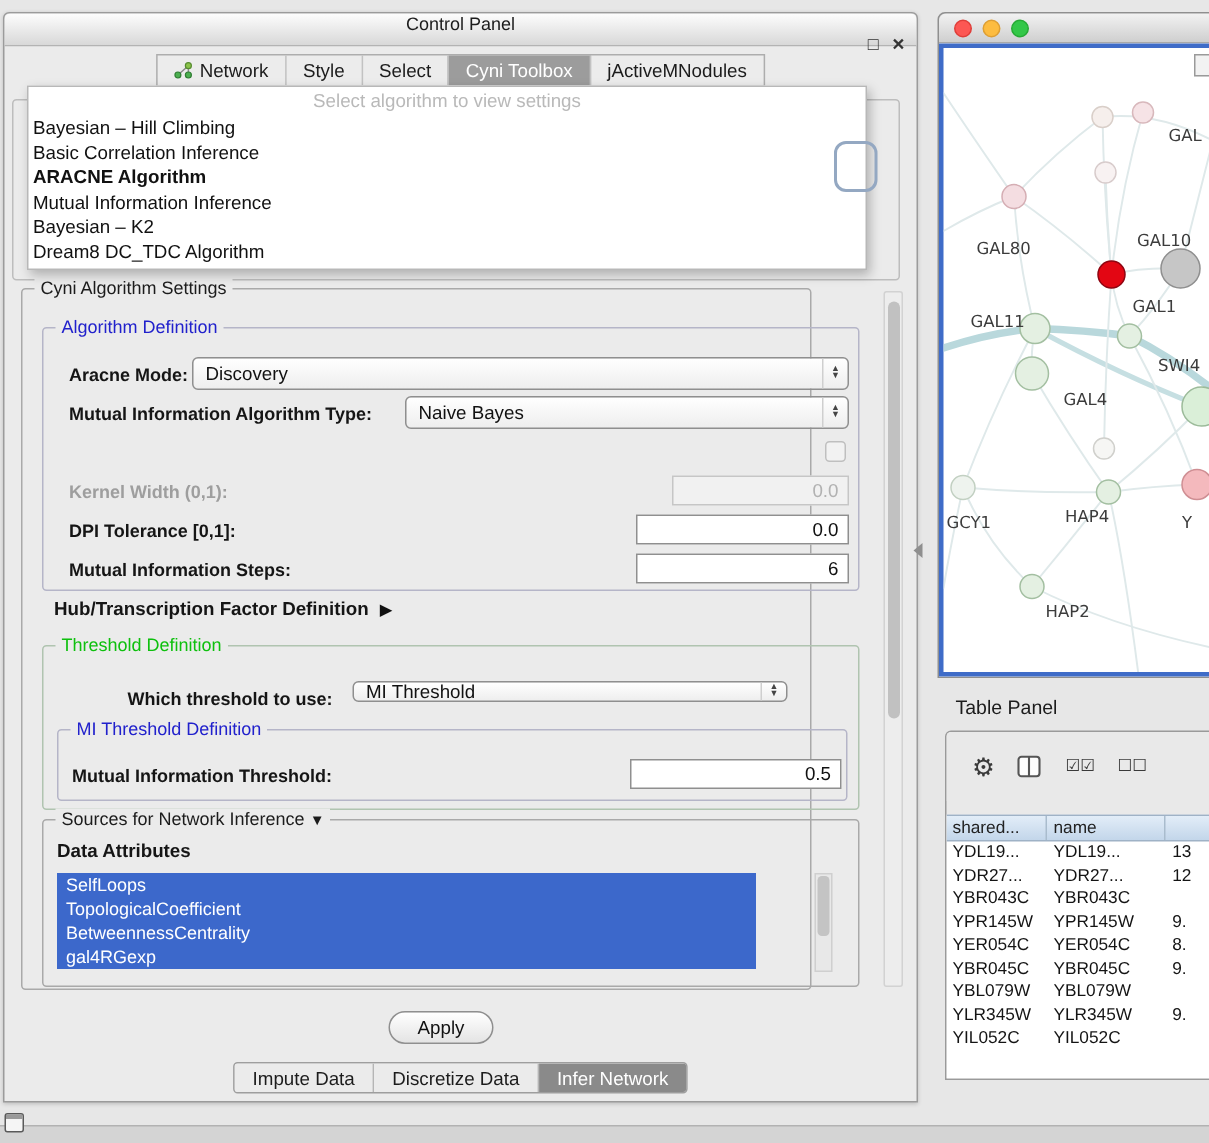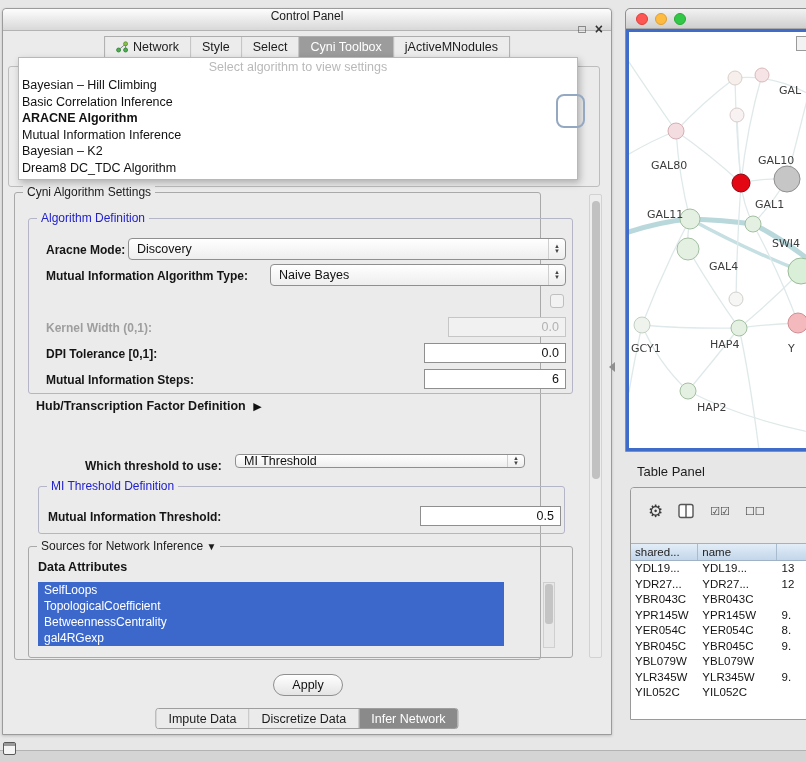--- a/index.html
+++ b/index.html
@@ -63,21 +63,21 @@
   .attr-list { position:absolute; left:35px; top:573px; width:466px; z-index:3; }
   .attr-item { height:16px; line-height:16px; background:#3c68cb; color:#fff; font-size:12px; padding-left:6px; }
   .list-scroll { position:absolute; left:540px; top:573px; width:12px; height:66px; background:#e8e8e8;
         border:1px solid #cfcfcf; z-index:3; }
   .list-scroll .thumb { position:absolute; left:1px; top:1px; width:8px; height:40px; background:#c4c4c4; border-radius:3px; }
 
   .v-scroll { position:absolute; left:586px; top:185px; width:13px; height:464px; background:#ededed;
         border:1px solid #d2d2d2; border-radius:2px; z-index:2; }
   .v-scroll .thumb { position:absolute; left:1.5px; top:6px; width:8px; height:278px; background:#c1c1c1; border-radius:4px; }
 
-  .apply-btn { position:absolute; left:270px; top:665px; width:70px; height:22px; border:1px solid #8f8f8f;
+  .apply-btn { position:absolute; left:256px; top:665px; width:70px; height:22px; border:1px solid #8f8f8f;
         border-radius:11px; background:linear-gradient(#ffffff,#e4e4e4); font-size:12.5px; color:#111;
         display:flex; align-items:center; justify-content:center; z-index:3; }
 
   .bottom-tabbar { position:absolute; left:50%; transform:translateX(-50%); top:699px; display:flex;
         height:21px; border:1px solid #9e9e9e; border-radius:3px; overflow:hidden; z-index:3; }
   .btab { padding:0 12px; font-size:12.5px; display:flex; align-items:center; background:#ebebeb;
         color:#1c1c1c; border-right:1px solid #b5b5b5; white-space:nowrap; }
   .btab:last-child { border-right:none; }
   .btab.active { background:#8a8a8a; color:#fff; }
 
@@ -211,20 +211,23 @@
     <div class="field" style="left:421px; top:334px; width:142px; height:20px;">0.0</div>
 
     <span class="lbl" style="left:43px; top:364px;">Mutual Information Steps:</span>
     <div class="field" style="left:421px; top:360px; width:142px; height:20px;">6</div>
 
     <span class="lbl" style="left:33px; top:390px; font-size:12.5px;">
       <span>Hub/Transcription Factor Definition</span>
       <span class="tri">▶</span>
     </span>
 
+    <div class="grp" style="left:25px; top:421px; width:545px; height:110px; border-color:#b0c4b0;">
+      <span class="grp-title t-green">Threshold Definition</span>
+    </div>
 
     <span class="lbl" style="left:82px; top:450px;">Which threshold to use:</span>
     <div class="combo" style="left:232px; top:445px; width:290px; height:14px;">
       <span>MI Threshold</span>
       <span class="arrows">
           <span>▲</span>
           <span>▼</span>
         </span>
     </div>
 

